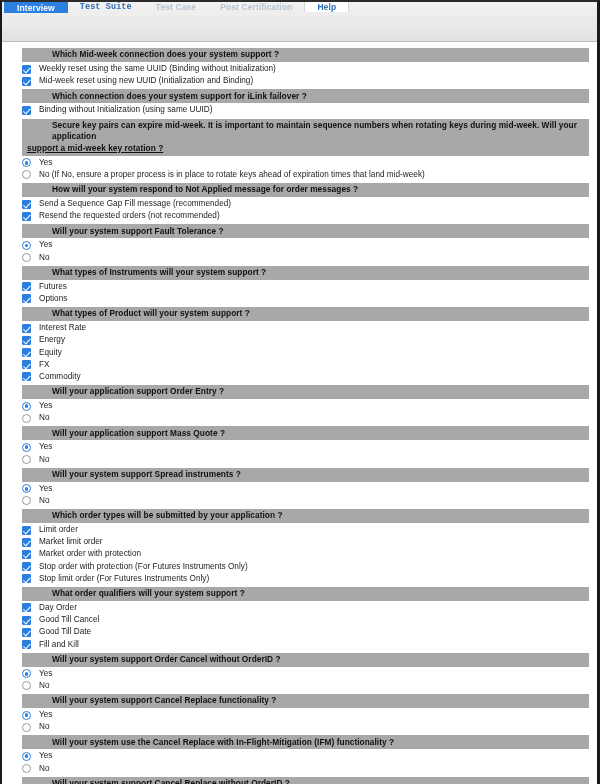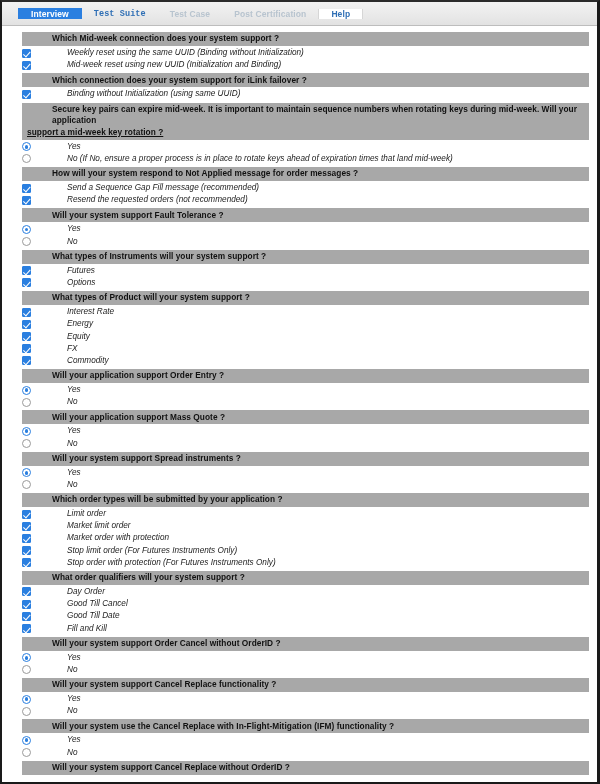--- a/index.html
+++ b/index.html
@@ -20,26 +20,26 @@
     position: relative;
     background: #ffffff;
     border-left: 2px solid #1a1a1a;
     border-right: 3px solid #1a1a1a;
     border-bottom: 2px solid #1a1a1a;
     border-top: 2px solid #2b2b2b;
   }
 
   
   .tabbar {
-    height: 24px;
+    height: 40px;
     background: linear-gradient(to bottom, #f2f2f2 0%, #e9e9e9 60%, #e2e2e2 100%);
     border-bottom: 1px solid #bdbdbd;
     display: flex;
-    align-items: center;
-    padding-left: 16px;
+    align-items: flex-start;
+    padding-left: 2px;
     position: relative;
   }
   .tab {
     display: flex;
     align-items: center;
     justify-content: center;
     font-size: 8.5px;
     font-weight: bold;
     padding: 0 12px;
     letter-spacing: 0.1px;
@@ -105,25 +105,24 @@
   .option .ctrl {
     width: 9px;
     height: 9px;
     flex: 0 0 9px;
     margin-right: 0;
     position: relative;
   }
   .option .lbl {
     font-size: 8.2px;
     color: #1c1c1c;
-    margin-left: 36px;
+    margin-left: 8px;
     line-height: 12px;
     white-space: nowrap;
     letter-spacing: 0.02px;
-    font-style: italic;
   }
 
   
   .cb {
     width: 9px; height: 9px;
     background: #2a7fe0;
     border: 1px solid #2a7fe0;
     border-radius: 1px;
     display: block;
     position: relative;
@@ -363,28 +362,28 @@
         <div class="option">
           <span class="ctrl">
             <span class="cb"></span>
           </span>
           <span class="lbl">Market order with protection</span>
         </div>
         <div class="option">
           <span class="ctrl">
             <span class="cb"></span>
           </span>
+          <span class="lbl">Stop order with protection (For Futures Instruments Only)</span>
+        </div>
+        <div class="option">
+          <span class="ctrl">
+            <span class="cb"></span>
+          </span>
           <span class="lbl">Stop limit order (For Futures Instruments Only)</span>
         </div>
-        <div class="option">
-          <span class="ctrl">
-            <span class="cb"></span>
-          </span>
-          <span class="lbl">Stop order with protection (For Futures Instruments Only)</span>
-        </div>
       </div>
       <div class="qblock">
         <div class="qheader"><span>What order qualifiers will your system support ?</span></div>
         <div class="option">
           <span class="ctrl">
             <span class="cb"></span>
           </span>
           <span class="lbl">Day Order</span>
         </div>
         <div class="option">

